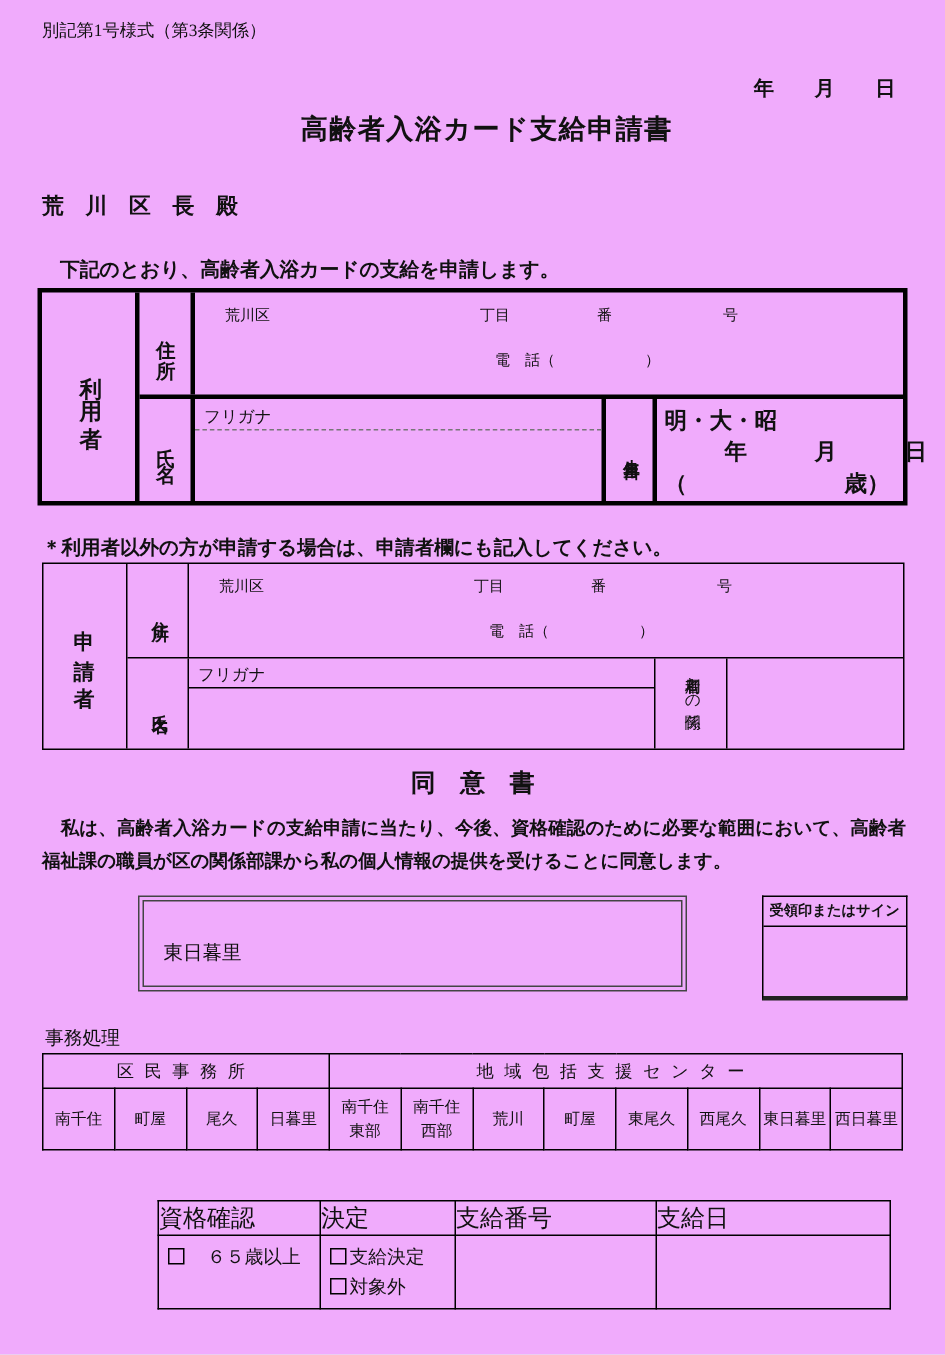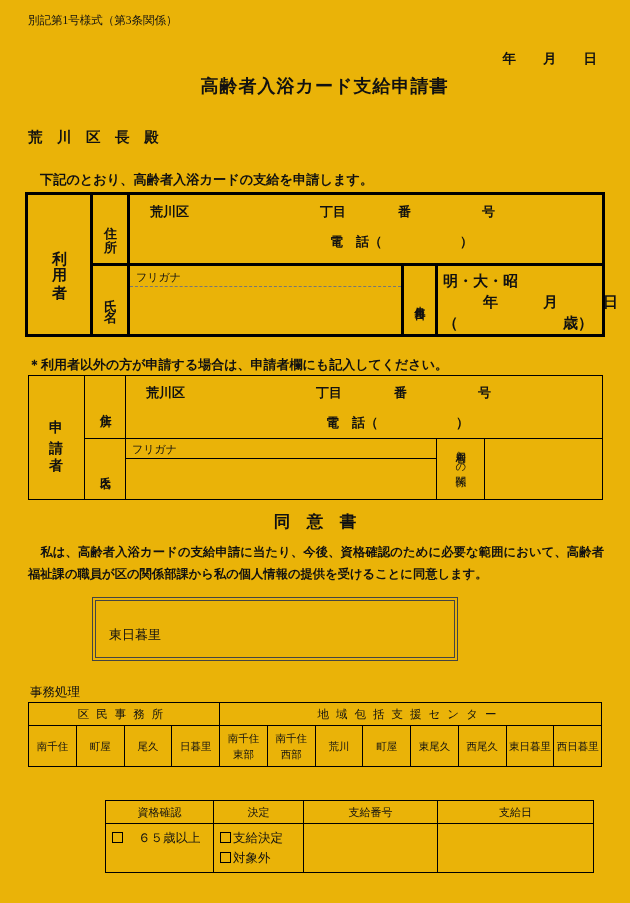--- a/index.html
+++ b/index.html
@@ -1,18 +1,18 @@
 <!DOCTYPE html>
 <html><head>
 <meta charset="utf-8">
 <style>
   html,body { margin:0; padding:0; background:#e8e8e8; }
   #page {
     position:relative; width:630px; height:903px; margin:0 auto;
-    background:#eab308; color:#111;
+    background:#f0abfc; color:#111;
     font-family:"Liberation Sans","DejaVu Sans",sans-serif;
     overflow:hidden;
   }
   .abs { position:absolute; }
 
   
   .form-code { top:13px; left:28px; font-size:11.5px; font-family:"Liberation Serif","DejaVu Serif",serif; }
   .date-line { top:50px; right:33px; font-size:13.5px; font-weight:bold; }
   .title { top:74px; left:0; right:0; text-align:center; font-size:18px; font-weight:bold; letter-spacing:1px; margin:0;padding-left:19px; }
   .addressee { top:128px; left:28px; font-size:14.5px; font-weight:bold; }
@@ -22,21 +22,21 @@
   
   .vlabel { writing-mode:vertical-rl; text-orientation:upright; font-weight:bold; }
 
   
   .t1 { top:192px; left:25px; width:580px; height:145px; border:3px solid #000; display:flex; box-sizing:border-box; }
   .t1-label { width:62px; border-right:3px solid #000; display:flex; align-items:center; justify-content:center; font-size:15px; letter-spacing:17px; }
   .t1-main { flex:1; display:flex; flex-direction:column; }
   .t1-row1 { height:68px; border-bottom:3px solid #000; display:flex; }
   .t1-row2 { flex:1; display:flex; }
   .t1-sub { width:34px; border-right:3px solid #000; display:flex; align-items:center; justify-content:center; font-size:13px; letter-spacing:12px; }
-  .addr-cell { flex:1; position:relative; font-weight:bold; font-size:13px;border-radius:15px; }
+  .addr-cell { flex:1; position:relative; font-weight:normal; font-size:10px;border-radius:15px; }
   .pos { position:absolute; white-space:pre; }
   .p-ward  { top:8px;  left:20px; }
   .p-chome { top:8px;  left:190px; }
   .p-ban   { top:8px;  left:268px; }
   .p-go    { top:8px;  left:352px; }
   .p-phone { top:38px; left:200px; }
   .t1-furi { flex:1; position:relative; }
   .furi-label { height:21px; border-bottom:1px dashed #777; padding:4px 0 0 6px; font-size:11px; box-sizing:border-box; }
   .t1-birth-label { width:31px; border-left:3px solid #000; border-right:3px solid #000; display:flex; align-items:center; justify-content:center; font-size:11px; letter-spacing:1.5px; }
   .t1-birth { width:164px; font-weight:bold; font-size:15px; padding:4px 0 0 5px; box-sizing:border-box; }
@@ -70,21 +70,21 @@
   .jimu-label { top:684px; left:30px; font-size:12.5px; }
   table { border-collapse:collapse; table-layout:fixed; position:absolute; }
   td { border:1px solid #000; padding:0; }
   .t3 { top:702px; left:28px; width:574px;border-radius:30px; }
   .t3 td { text-align:center; }
   .t3 .head td { height:22px; font-size:11.5px; letter-spacing:7px; }
   .t3 .body td { height:40px; font-size:10.5px; line-height:1.55; }
 
   
   .t4 { top:800px; left:105px; width:488px; }
-  .t4 .head td { height:22px; font-size:11px; text-align:center; }
+  .t4 .head td { height:22px; font-size:16px; }
   .t4 .body td { height:44px; vertical-align:top; font-size:12.5px; text-align:left; padding:4px 0 0 6px; line-height:20px; }
   .cb { display:inline-block; width:11px; height:11px; border:1px solid #000; vertical-align:-1px; box-sizing:border-box; }
   .cb-gap { margin-right:15px; }
   .cb-tight { margin-right:2px; }
 </style>
 </head>
 <body>
 
 <div id="page">
 
@@ -152,20 +152,24 @@
 
   <h2 class="abs consent-title">同　意　書</h2>
   <div class="abs consent-body">　私は、高齢者入浴カードの支給申請に当たり、今後、資格確認のために必要な範囲において、高齢者福祉課の職員が区の関係部課から私の個人情報の提供を受けることに同意します。</div>
 
   <div class="abs namebox">
     <div class="namebox-inner">
       <span>東日暮里</span>
     </div>
   </div>
 
+  <div class="abs receipt">
+    <div class="receipt-head">受領印またはサイン</div>
+    <div class="receipt-body"></div>
+  </div>
 
   <div class="abs jimu-label">事務処理</div>
 
   <table class="t3">
     <tbody>
         <tr class="head">
       <td colspan="4">区民事務所</td>
       <td colspan="8">地域包括支援センター</td>
     </tr>
     <tr class="body">

